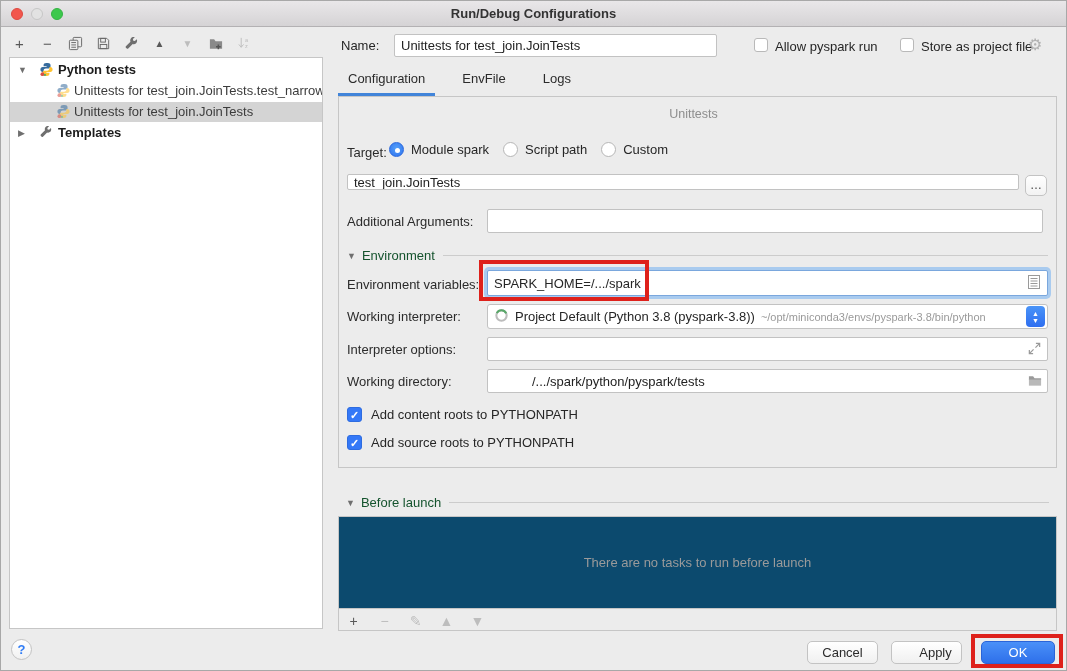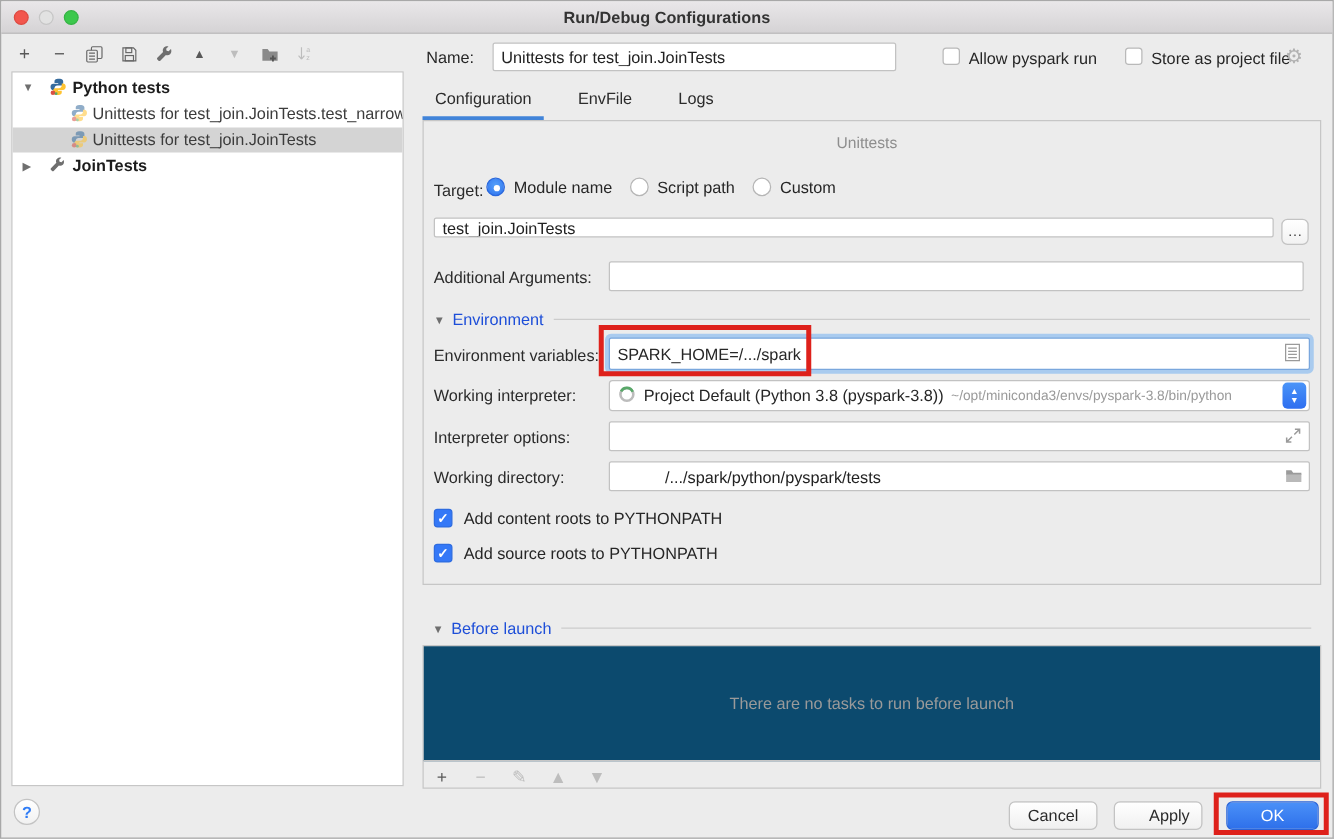--- a/index.html
+++ b/index.html
@@ -79,21 +79,21 @@
 
   
   .config-panel {
     position:absolute; left:337px; top:95px; width:719px; height:372px;
     background:#ececec; border:1px solid #c6c6c6;
   }
   .group-row { position:absolute; left:8px; right:8px; display:flex; align-items:center; }
   .group-row .glabel { color:#8e8e8e; font-size:12.5px; margin-right:8px; white-space:nowrap; }
   .group-row .gline { flex:1; border-top:1px solid #cccccc; }
   .group-row .garrow { font-size:9px; color:#6f6f6f; margin-right:6px; }
-  .sec-label { color:#1d4ed8; font-size:13px; margin-right:8px; white-space:nowrap; }
+  .sec-label { color:#14532d; font-size:13px; margin-right:8px; white-space:nowrap; }
 
   .flabel { position:absolute; color:#2b2b2b; white-space:nowrap; }
   .field {
     position:absolute; border:1px solid #c2c2c2; background:#fff; border-radius:2px;
     font-family:"Liberation Sans",sans-serif; font-size:13px; padding:0 6px; color:#222;
   }
   .radio-row { position:absolute; display:flex; align-items:center; }
   .radio { width:15px; height:15px; border-radius:50%; background:#fff; border:1px solid #b6b6b6; }
   .radio.sel { background:radial-gradient(circle at 50% 40%, #55a0f9, #2d72ef);
                border:1px solid #2a68dd; position:relative; }
@@ -252,21 +252,21 @@
       </span>
       <span class="tlabel">Unittests for test_join.JoinTests</span>
     </div>
     <div class="tree-row parent">
       <span class="arrow">▶</span>
       <span class="ticon">
         <svg width="14" height="14" viewBox="0 0 16 16">
             <path d="M13.8 4c0-.2-.1-.4-.2-.6l-2 2-1.7-.4-.4-1.7 2-2c-1.6-.5-3.3 0-4.2 1.3-.7 1-.9 2.3-.4 3.4L2 10.9c-.4.4-.4 1.1 0 1.5l1 1c.4.4 1.1.4 1.5 0l4.8-4.9c1.2.5 2.6.2 3.6-.7.9-.9 1.3-2.3.9-3.8z" fill="#6f6f6f"></path>
           </svg>
       </span>
-      <span class="tlabel">JoinTests</span>
+      <span class="tlabel">Templates</span>
     </div>
   </div>
 
   <span class="name-label">Name:</span>
   <input class="name-field" value="Unittests for test_join.JoinTests" style="">
   <span class="cb hdr-cb1"></span>
   <span class="hdr-cb1-label">Allow pyspark run</span>
   <span class="cb hdr-cb2"></span>
   <span class="hdr-cb2-label">Store as project file</span>
   <span class="gear">⚙</span>
@@ -280,21 +280,21 @@
   <div class="config-panel">
 
     <div class="group-row" style="top:10px;flex-direction:column;">
       <span class="glabel">Unittests</span>
       <span class="gline"></span>
     </div>
 
     <span class="flabel" style="left:8px; top:48px;">Target:</span>
     <div class="radio-row" style="left:50px; top:45px;">
       <span class="radio sel"></span>
-      <span class="radio-lbl">Module name</span>
+      <span class="radio-lbl">Module spark</span>
       <span class="radio"></span>
       <span class="radio-lbl">Script path</span>
       <span class="radio"></span>
       <span class="radio-lbl">Custom</span>
     </div>
 
     <input class="field" style="left: 8px; top: 77px; width: 672px; height: 16px;" value="test_join.JoinTests">
     <div class="browse-btn">…</div>
 
     <span class="flabel" style="left:8px; top:117px;">Additional Arguments:</span>

